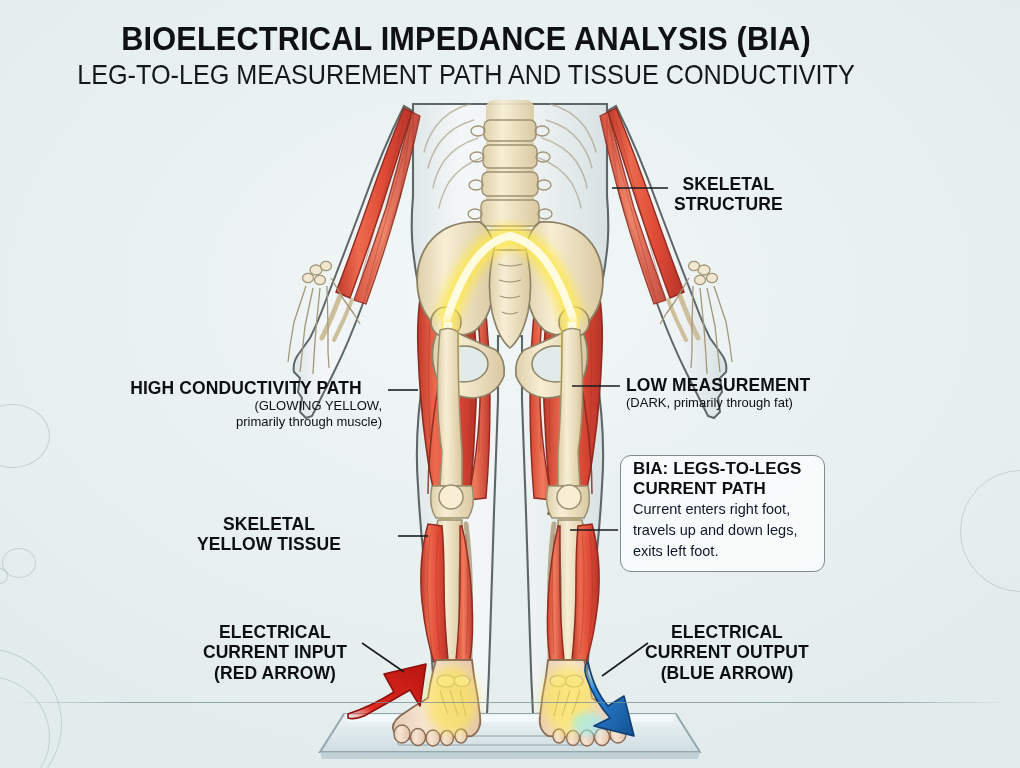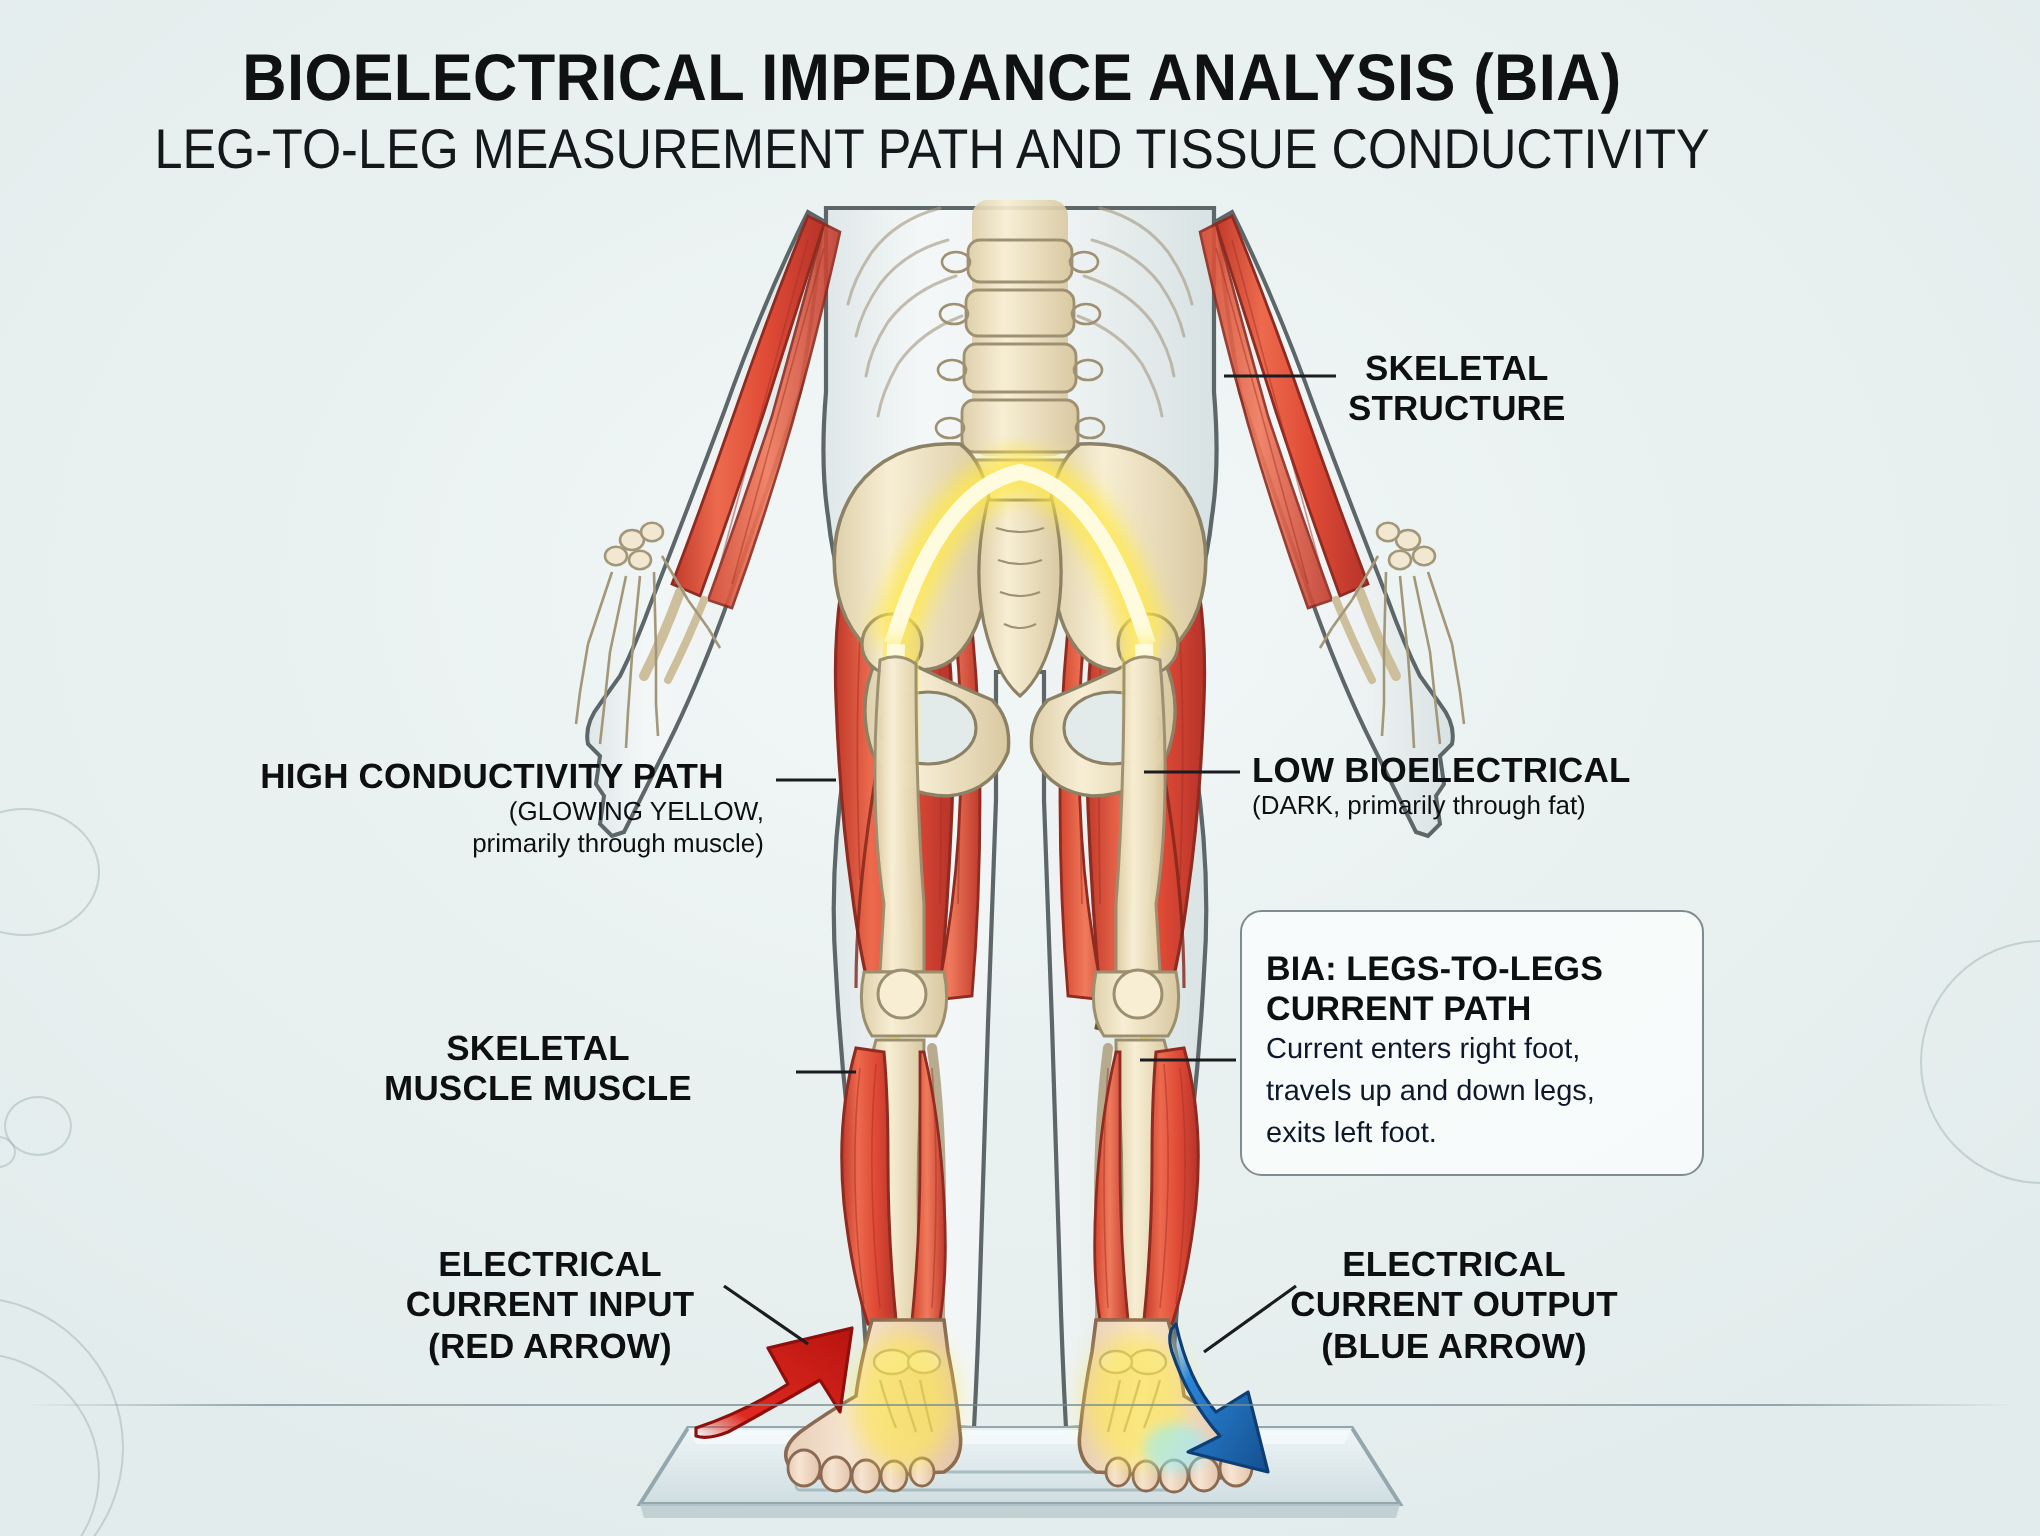--- a/index.html
+++ b/index.html
@@ -27,24 +27,24 @@
   
   .lbl{position:absolute;color:#0d0f10;}
   .lbl .l1{font-size:17.5px;font-weight:bold;letter-spacing:.1px;line-height:1.17;text-align:center;}
   .lbl .l2{font-size:13px;font-weight:400;line-height:1.18;}
   .ta-r{text-align:right;}
   .ta-l{text-align:left;}
   .ta-c{text-align:center;}
 
   
   .callout{
-    position:absolute;left:620px;top:455px;width:232px;
+    position:absolute;left:620px;top:455px;width:205px;
     border:1.6px solid #7f8b8e;border-radius:11px;
     background:rgba(250,253,253,.82);
-    padding:19px 11px 10px 12px;box-sizing:border-box;
+    padding:3px 11px 10px 12px;box-sizing:border-box;
   }
   .callout .ch{font-size:17px;font-weight:bold;line-height:1.16;color:#0d0f10;letter-spacing:.1px;}
   .callout .cb{font-size:14.5px;font-weight:400;line-height:1.22;color:#0f172a;margin-top:3px;}
 
   
   .floor{
     position:absolute;left:12px;top:702px;width:996px;height:1px;
     background:linear-gradient(90deg,rgba(140,160,162,0) 0%,rgba(120,142,146,.75) 12%,rgba(120,142,146,.75) 88%,rgba(140,160,162,0) 100%);
   }
   .bubble{position:absolute;border:1.4px solid rgba(150,172,176,.45);border-radius:50%;}
@@ -484,27 +484,27 @@
     <div class="l1">STRUCTURE</div>
   </div>
 
   <div class="lbl ta-r" style="left:110px;top:378px;width:272px;">
     <div class="l1">HIGH CONDUCTIVITY PATH</div>
     <div class="l2">(GLOWING YELLOW,</div>
     <div class="l2">primarily through muscle)</div>
   </div>
 
   <div class="lbl ta-l" style="left:626px;top:375px;">
-    <div class="l1">LOW BIOELECTRICAL</div>
+    <div class="l1">LOW MEASUREMENT</div>
     <div class="l2">(DARK, primarily through fat)</div>
   </div>
 
   <div class="lbl ta-r" style="left:150px;top:514px;width:238px;">
     <div class="l1">SKELETAL</div>
-    <div class="l1">MUSCLE MUSCLE</div>
+    <div class="l1">YELLOW TISSUE</div>
   </div>
 
   <div class="lbl ta-c" style="left:190px;top:622px;width:170px;">
     <div class="l1">ELECTRICAL</div>
     <div class="l1">CURRENT INPUT</div>
     <div class="l1">(RED ARROW)</div>
   </div>
 
   <div class="lbl ta-l" style="left:632px;top:622px;width:190px;">
     <div class="l1">ELECTRICAL</div>

